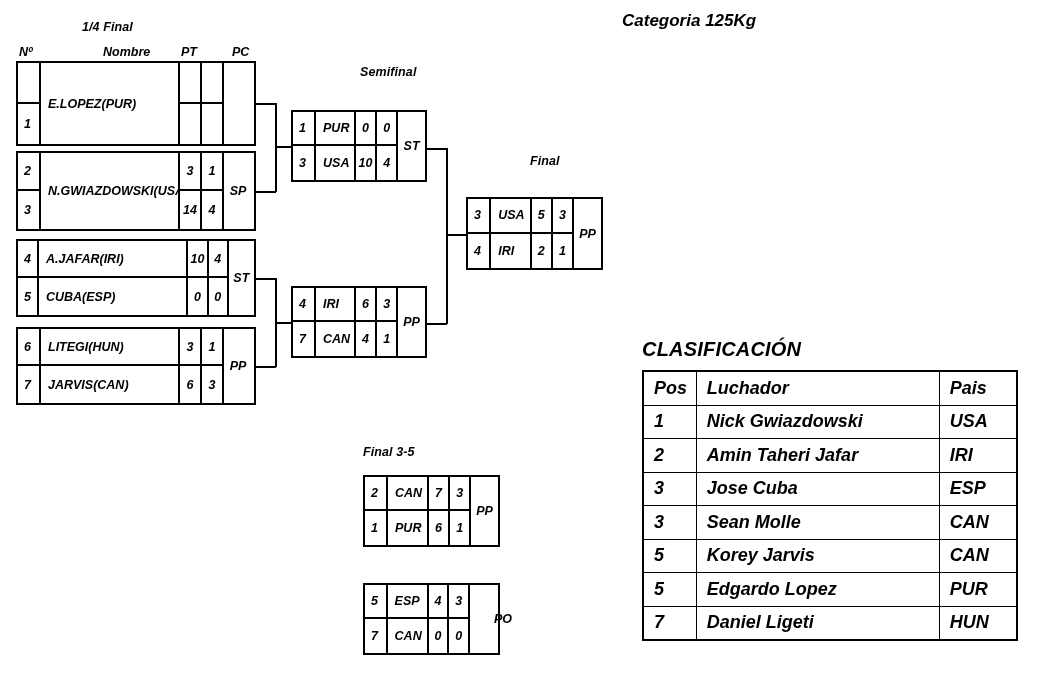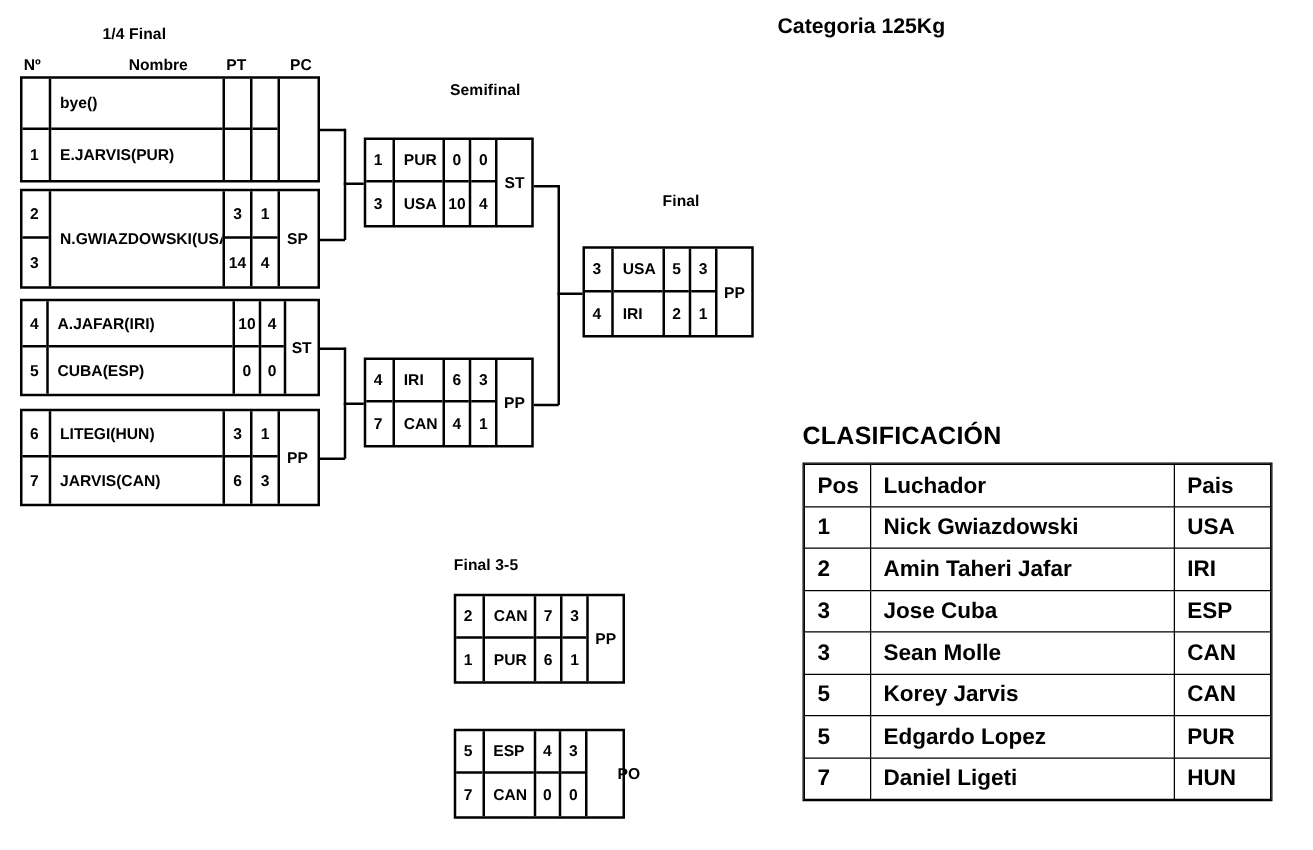--- a/index.html
+++ b/index.html
@@ -4,21 +4,21 @@
 <style>
   html,body{margin:0;padding:0;}
   body{
     width:1050px;height:680px;
     background:#ffffff;
     font-family:"Liberation Sans", sans-serif;
     color:#000000;
     position:relative;
     overflow:hidden;
   }
-  .stage{position:absolute;left:0;top:0;width:1050px;height:680px;}
+  .stage{position:absolute;left:0;top:0;width:1050px;height:680px;font-style:italic;}
 
   
   .abs{position:absolute;}
 
   
   .heading{
     font-weight:bold;
     font-size:12.5px;
     letter-spacing:0.1px;
     white-space:nowrap;
@@ -133,22 +133,21 @@
   <div class="abs category-title" style="left:622px;top:11px;">Categoria 125Kg</div>
 
   <div class="abs clasif-title" style="left:642px;top:338px;">CLASIFICACIÓN</div>
 
   <div class="match" style="left:16px;top:61px;width:240px;height:85px;">
     <div class="mcol" style="width:23px;">
       <div class="mcell num"></div>
       <div class="mcell num">1</div>
     </div>
     <div class="mcol" style="width:139px;">
-      <div class="mcell name">bye()</div>
-      <div class="mcell name">E.JARVIS(PUR)</div>
+      <div class="mcell name">E.LOPEZ(PUR)</div>
     </div>
     <div class="mcol" style="width:22px;">
       <div class="mcell score"></div>
       <div class="mcell score"></div>
     </div>
     <div class="mcol" style="width:22px;">
       <div class="mcell score"></div>
       <div class="mcell score"></div>
     </div>
     <div class="mcol result" style="width:28px;">

